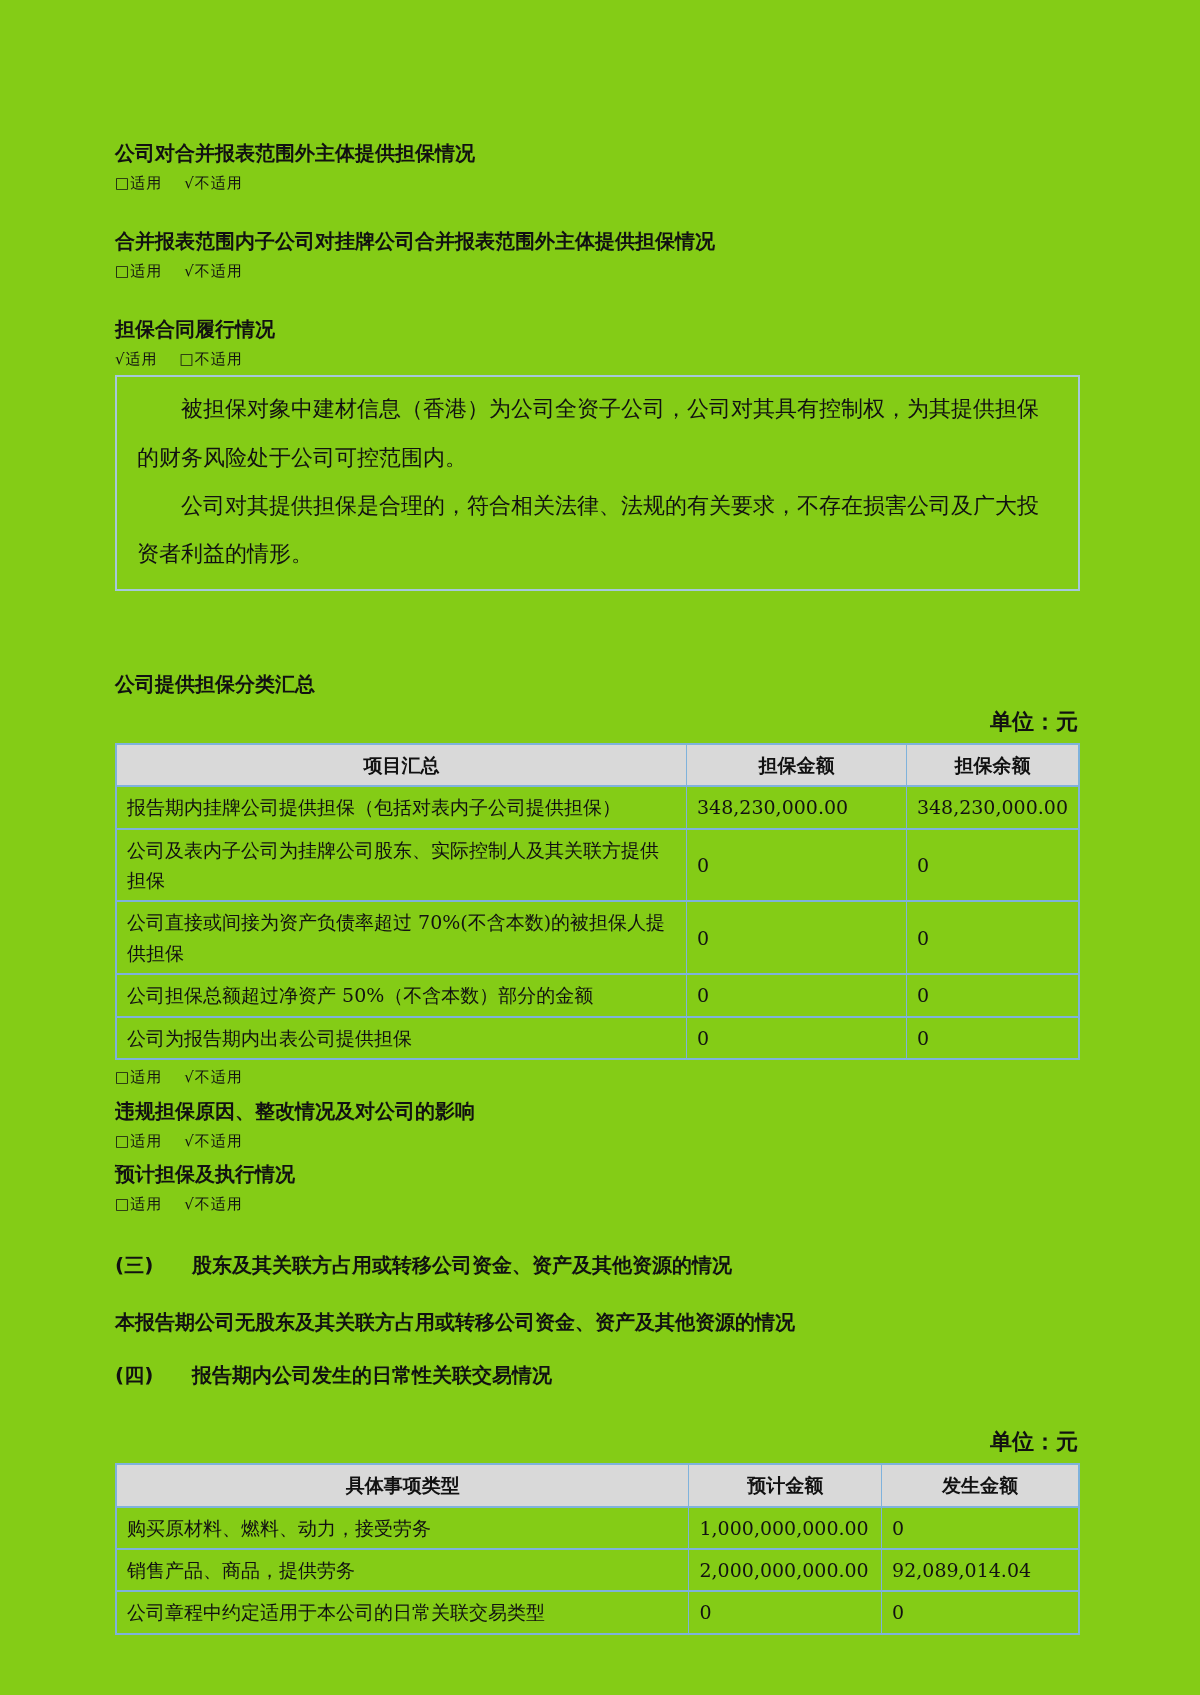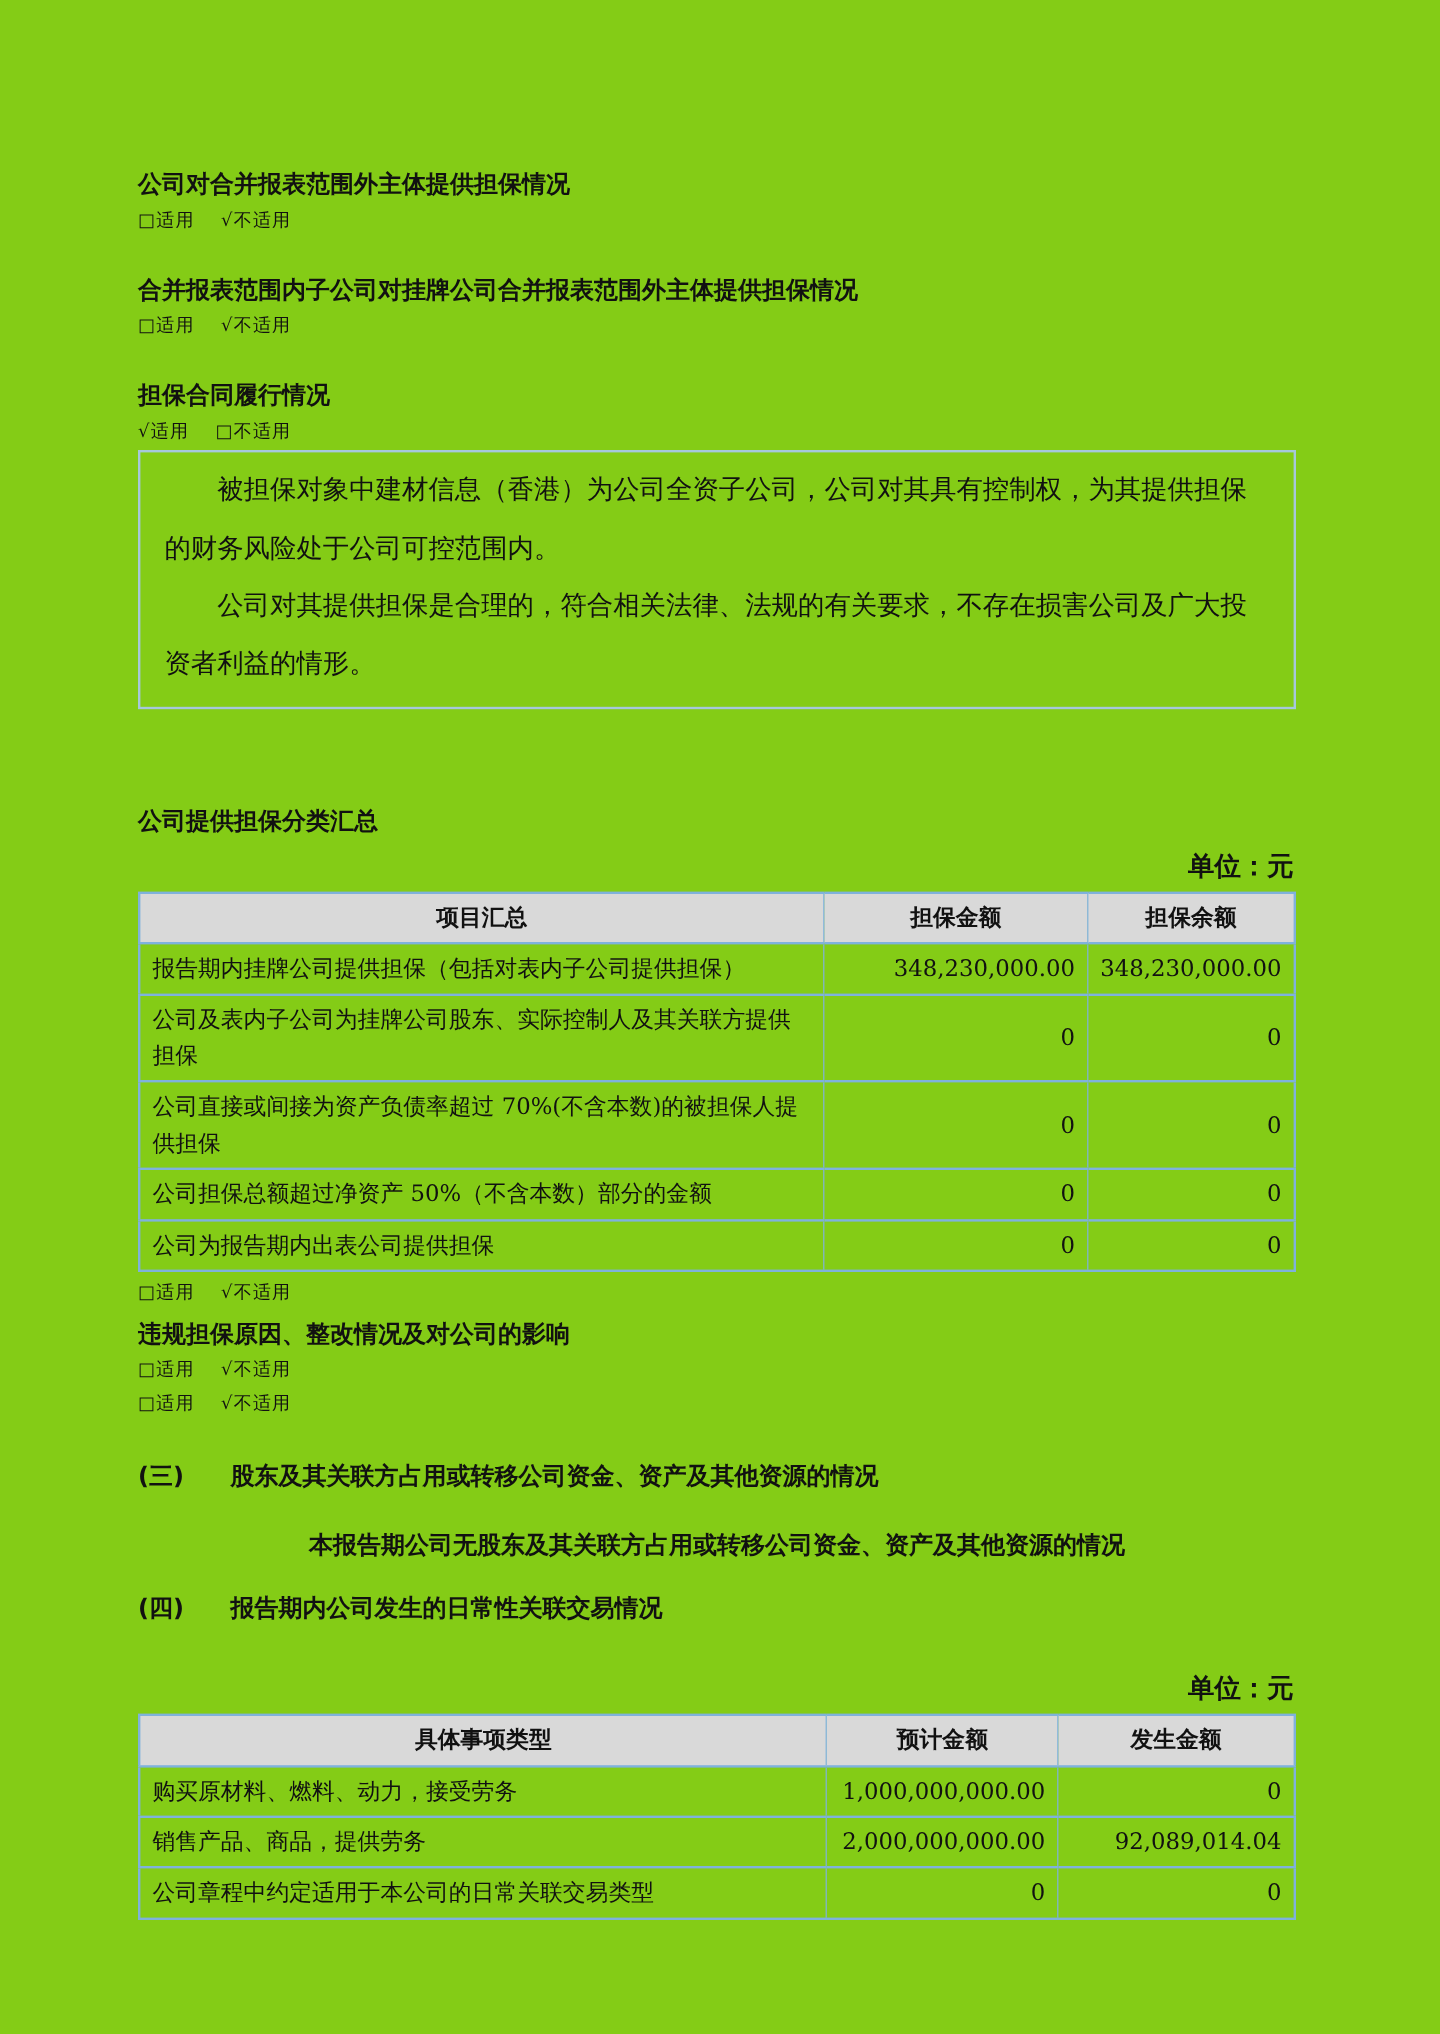--- a/index.html
+++ b/index.html
@@ -71,40 +71,39 @@
   }
   th{
     background:var(--header-bg);
     font-family:"DejaVu Sans","Liberation Sans",sans-serif;
     font-weight:bold;
     text-align:center;
   }
   td.num,th.num-h{text-align:right;}
   th.num-h{text-align:center;}
   td{text-align:left;}
-  td.num{text-align:right;}
+  td.num{text-align:left;}
   .t1 col.c1{width:61%;} .t1 col.c2{width:23%;} .t1 col.c3{width:16%;}
   .t2 col.c1{width:59.5%;} .t2 col.c2{width:20%;} .t2 col.c3{width:20.5%;}
   .h-after-table{margin-top:42px;}
   .h-tight{margin-top:9px;}
   .num-heading{
     font-family:"DejaVu Sans","Liberation Sans",sans-serif;
     font-weight:bold;
     font-size:20px;
     display:flex;
   }
   .num-heading .nh-num{width:77px;flex:0 0 auto;}
   .num-heading .nh-title{flex:1;}
   .s3-heading{margin-top:36px;}
   .s3-note{
     margin-top:30px;
     font-family:"DejaVu Sans","Liberation Sans",sans-serif;
     font-weight:bold;
     font-size:20px;
-    text-align:center;
   }
   .s4-heading{margin-top:26px;}
   .unit-line2{margin-top:38px;}
 </style>
 </head>
 <body>
 
 <div class="page">
 
   <div class="heading">公司对合并报表范围外主体提供担保情况</div>
@@ -165,20 +164,21 @@
           <td class="num">0</td>
         </tr>
       </tbody>
   </table>
 
   <div class="apply-line"><span>□</span><span>适用</span><span>√</span><span>不适用</span></div>
 
   <div class="heading h-tight">违规担保原因、整改情况及对公司的影响</div>
   <div class="apply-line"><span>□</span><span>适用</span><span>√</span><span>不适用</span></div>
 
+  <div class="heading h-tight">预计担保及执行情况</div>
   <div class="apply-line"><span>□</span><span>适用</span><span>√</span><span>不适用</span></div>
 
   <div class="num-heading s3-heading">
     <span class="nh-num">(三)</span>
     <span class="nh-title">股东及其关联方占用或转移公司资金、资产及其他资源的情况</span>
   </div>
 
   <div class="s3-note">本报告期公司无股东及其关联方占用或转移公司资金、资产及其他资源的情况</div>
 
   <div class="num-heading s4-heading">

